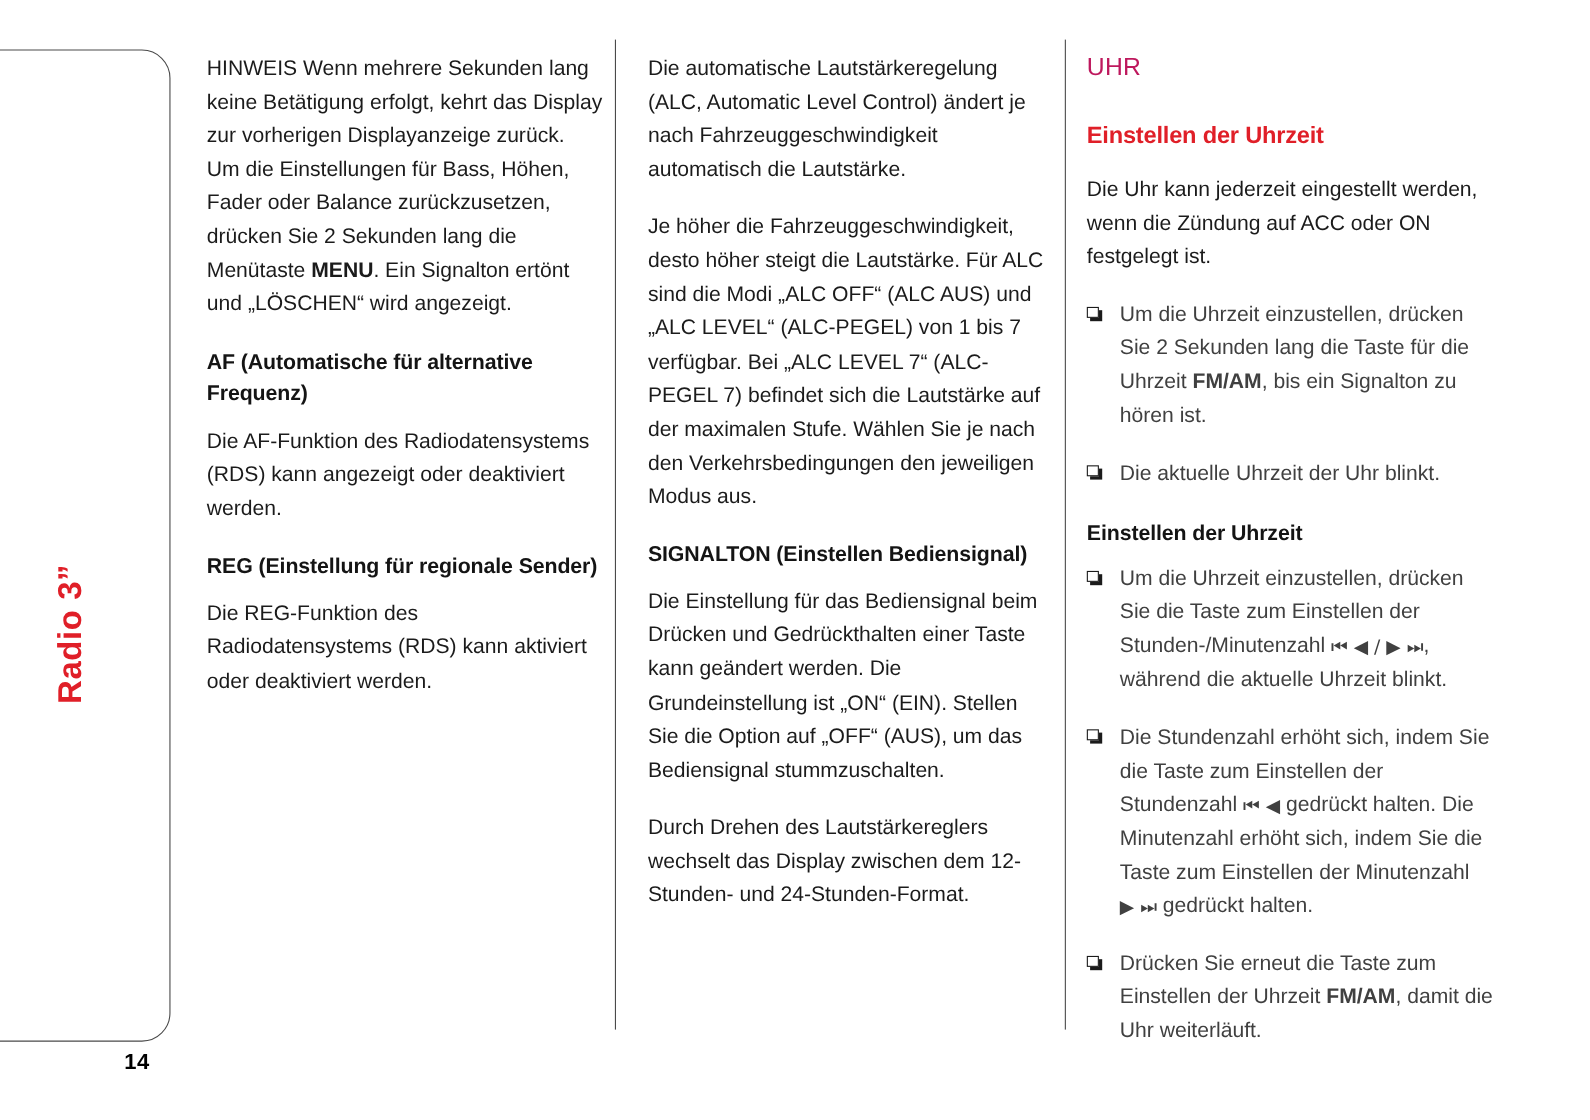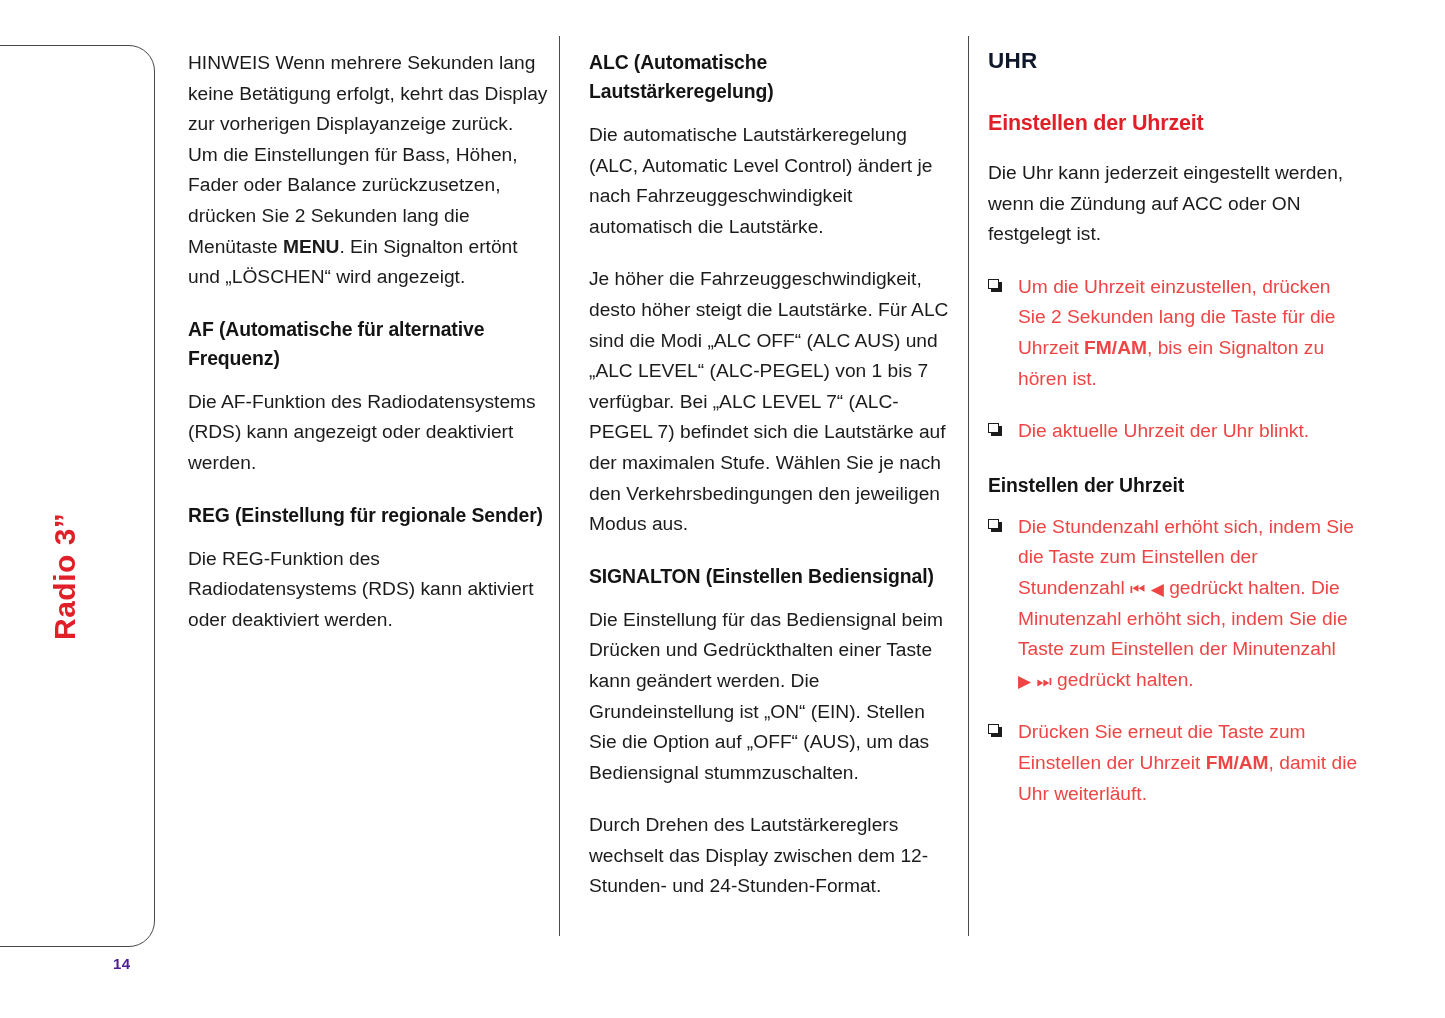--- a/index.html
+++ b/index.html
@@ -42,23 +42,23 @@
     color: #e01f28;
     font-weight: bold;
     font-size: 30px;
     letter-spacing: 0.5px;
     white-space: nowrap;
   }
   .page-number {
     position: absolute;
     left: 113px;
     top: 955px;
-    font-size: 15px;
-    font-weight: bold;
-    color: #4c1d95;
+    font-size: 20px;
+    font-weight: bold;
+    color: #000000;
     letter-spacing: 0.5px;
     text-align: right;
   }
 
   
   .divider {
     position: absolute;
     top: 36px;
     width: 1.4px;
     height: 900px;
@@ -94,22 +94,22 @@
     font-weight: bold;
     color: #141414;
     letter-spacing: -0.1px;
   }
   h2.head-bold.tight { margin-bottom: 12px; }
 
   h1.head-red-lg {
     margin: 0 0 36px 0;
     font-size: 22.5px;
     line-height: 26px;
-    font-weight: bold;
-    color: #0f172a;
+    font-weight: normal;
+    color: #be185d;
     letter-spacing: 0.2px;
   }
   h2.head-red {
     margin: 0 0 22px 0;
     font-size: 21.5px;
     line-height: 26px;
     font-weight: bold;
     color: #e01f28;
     letter-spacing: -0.2px;
   }
@@ -121,21 +121,21 @@
     margin: 0;
     padding: 0;
     list-style: none;
   }
   ul.bullets li {
     position: relative;
     padding-left: 30px;
     margin-bottom: 22px;
     font-size: 19.2px;
     line-height: 30.6px;
-    color: #ef4444;
+    color: #404040;
   }
   ul.bullets li:last-child { margin-bottom: 0; }
   .bullet-mark {
     position: absolute;
     left: 0;
     top: 7px;
     width: 14px;
     height: 13px;
   }
   .bullet-mark .sq-back {
@@ -182,21 +182,20 @@
 
   <div class="col c1" id="col-left">
       <p class="body-text">HINWEIS Wenn mehrere Sekunden lang keine Betätigung erfolgt, kehrt das Display zur vorherigen Displayanzeige zurück. Um die Einstellungen für Bass, Höhen, Fader oder Balance zurückzusetzen, drücken Sie 2 Sekunden lang die Menütaste <b class="inline-bold">MENU</b>. Ein Signalton ertönt und „LÖSCHEN“ wird angezeigt.</p>
       <h2 class="head-bold">AF (Automatische für alternative Frequenz)</h2>
       <p class="body-text">Die AF-Funktion des Radiodatensystems (RDS) kann angezeigt oder deaktiviert werden.</p>
       <h2 class="head-bold">REG (Einstellung für regionale Sender)</h2>
       <p class="body-text">Die REG-Funktion des Radiodatensystems (RDS) kann aktiviert oder deaktiviert werden.</p>
     </div>
 
   <div class="col c2" id="col-middle">
-      <h2 class="head-bold">ALC (Automatische Lautstärkeregelung)</h2>
       <p class="body-text">Die automatische Lautstärkeregelung (ALC, Automatic Level Control) ändert je nach Fahrzeuggeschwindigkeit automatisch die Lautstärke.</p>
       <p class="body-text">Je höher die Fahrzeuggeschwindigkeit, desto höher steigt die Lautstärke. Für ALC sind die Modi „ALC OFF“ (ALC AUS) und „ALC LEVEL“ (ALC-PEGEL) von 1 bis 7 verfügbar. Bei „ALC LEVEL 7“ (ALC-PEGEL 7) befindet sich die Lautstärke auf der maximalen Stufe. Wählen Sie je nach den Verkehrsbedingungen den jeweiligen Modus aus.</p>
       <h2 class="head-bold">SIGNALTON (Einstellen Bediensignal)</h2>
       <p class="body-text">Die Einstellung für das Bediensignal beim Drücken und Gedrückthalten einer Taste kann geändert werden. Die Grundeinstellung ist „ON“ (EIN). Stellen Sie die Option auf „OFF“ (AUS), um das Bediensignal stummzuschalten.</p>
       <p class="body-text">Durch Drehen des Lautstärkereglers wechselt das Display zwischen dem 12-Stunden- und 24-Stunden-Format.</p>
     </div>
 
   <div class="col c3" id="col-right">
       <h1 class="head-red-lg">UHR</h1>
       <h2 class="head-red">Einstellen der Uhrzeit</h2>
@@ -209,20 +208,24 @@
         <li><span class="bullet-mark">
             <span class="sq-back"></span>
             <span class="sq-front"></span>
           </span>Die aktuelle Uhrzeit der Uhr blinkt.</li>
       </ul>
       <h2 class="head-bold tight">Einstellen der Uhrzeit</h2>
       <ul class="bullets">
         <li><span class="bullet-mark">
             <span class="sq-back"></span>
             <span class="sq-front"></span>
+          </span>Um die Uhrzeit einzustellen, drücken Sie die Taste zum Einstellen der Stunden-/Minutenzahl <span class="glyph mediaseq">⏮ ◀ / ▶ ⏭</span>, während die aktuelle Uhrzeit blinkt.</li>
+        <li><span class="bullet-mark">
+            <span class="sq-back"></span>
+            <span class="sq-front"></span>
           </span>Die Stundenzahl erhöht sich, indem Sie die Taste zum Einstellen der Stundenzahl <span class="glyph mediaseq">⏮ ◀</span> gedrückt halten. Die Minutenzahl erhöht sich, indem Sie die Taste zum Einstellen der Minutenzahl <span class="glyph mediaseq">▶ ⏭</span> gedrückt halten.</li>
         <li><span class="bullet-mark">
             <span class="sq-back"></span>
             <span class="sq-front"></span>
           </span>Drücken Sie erneut die Taste zum Einstellen der Uhrzeit <b class="inline-bold">FM/AM</b>, damit die Uhr weiterläuft.</li>
       </ul>
     </div>
 
 </div>
 

